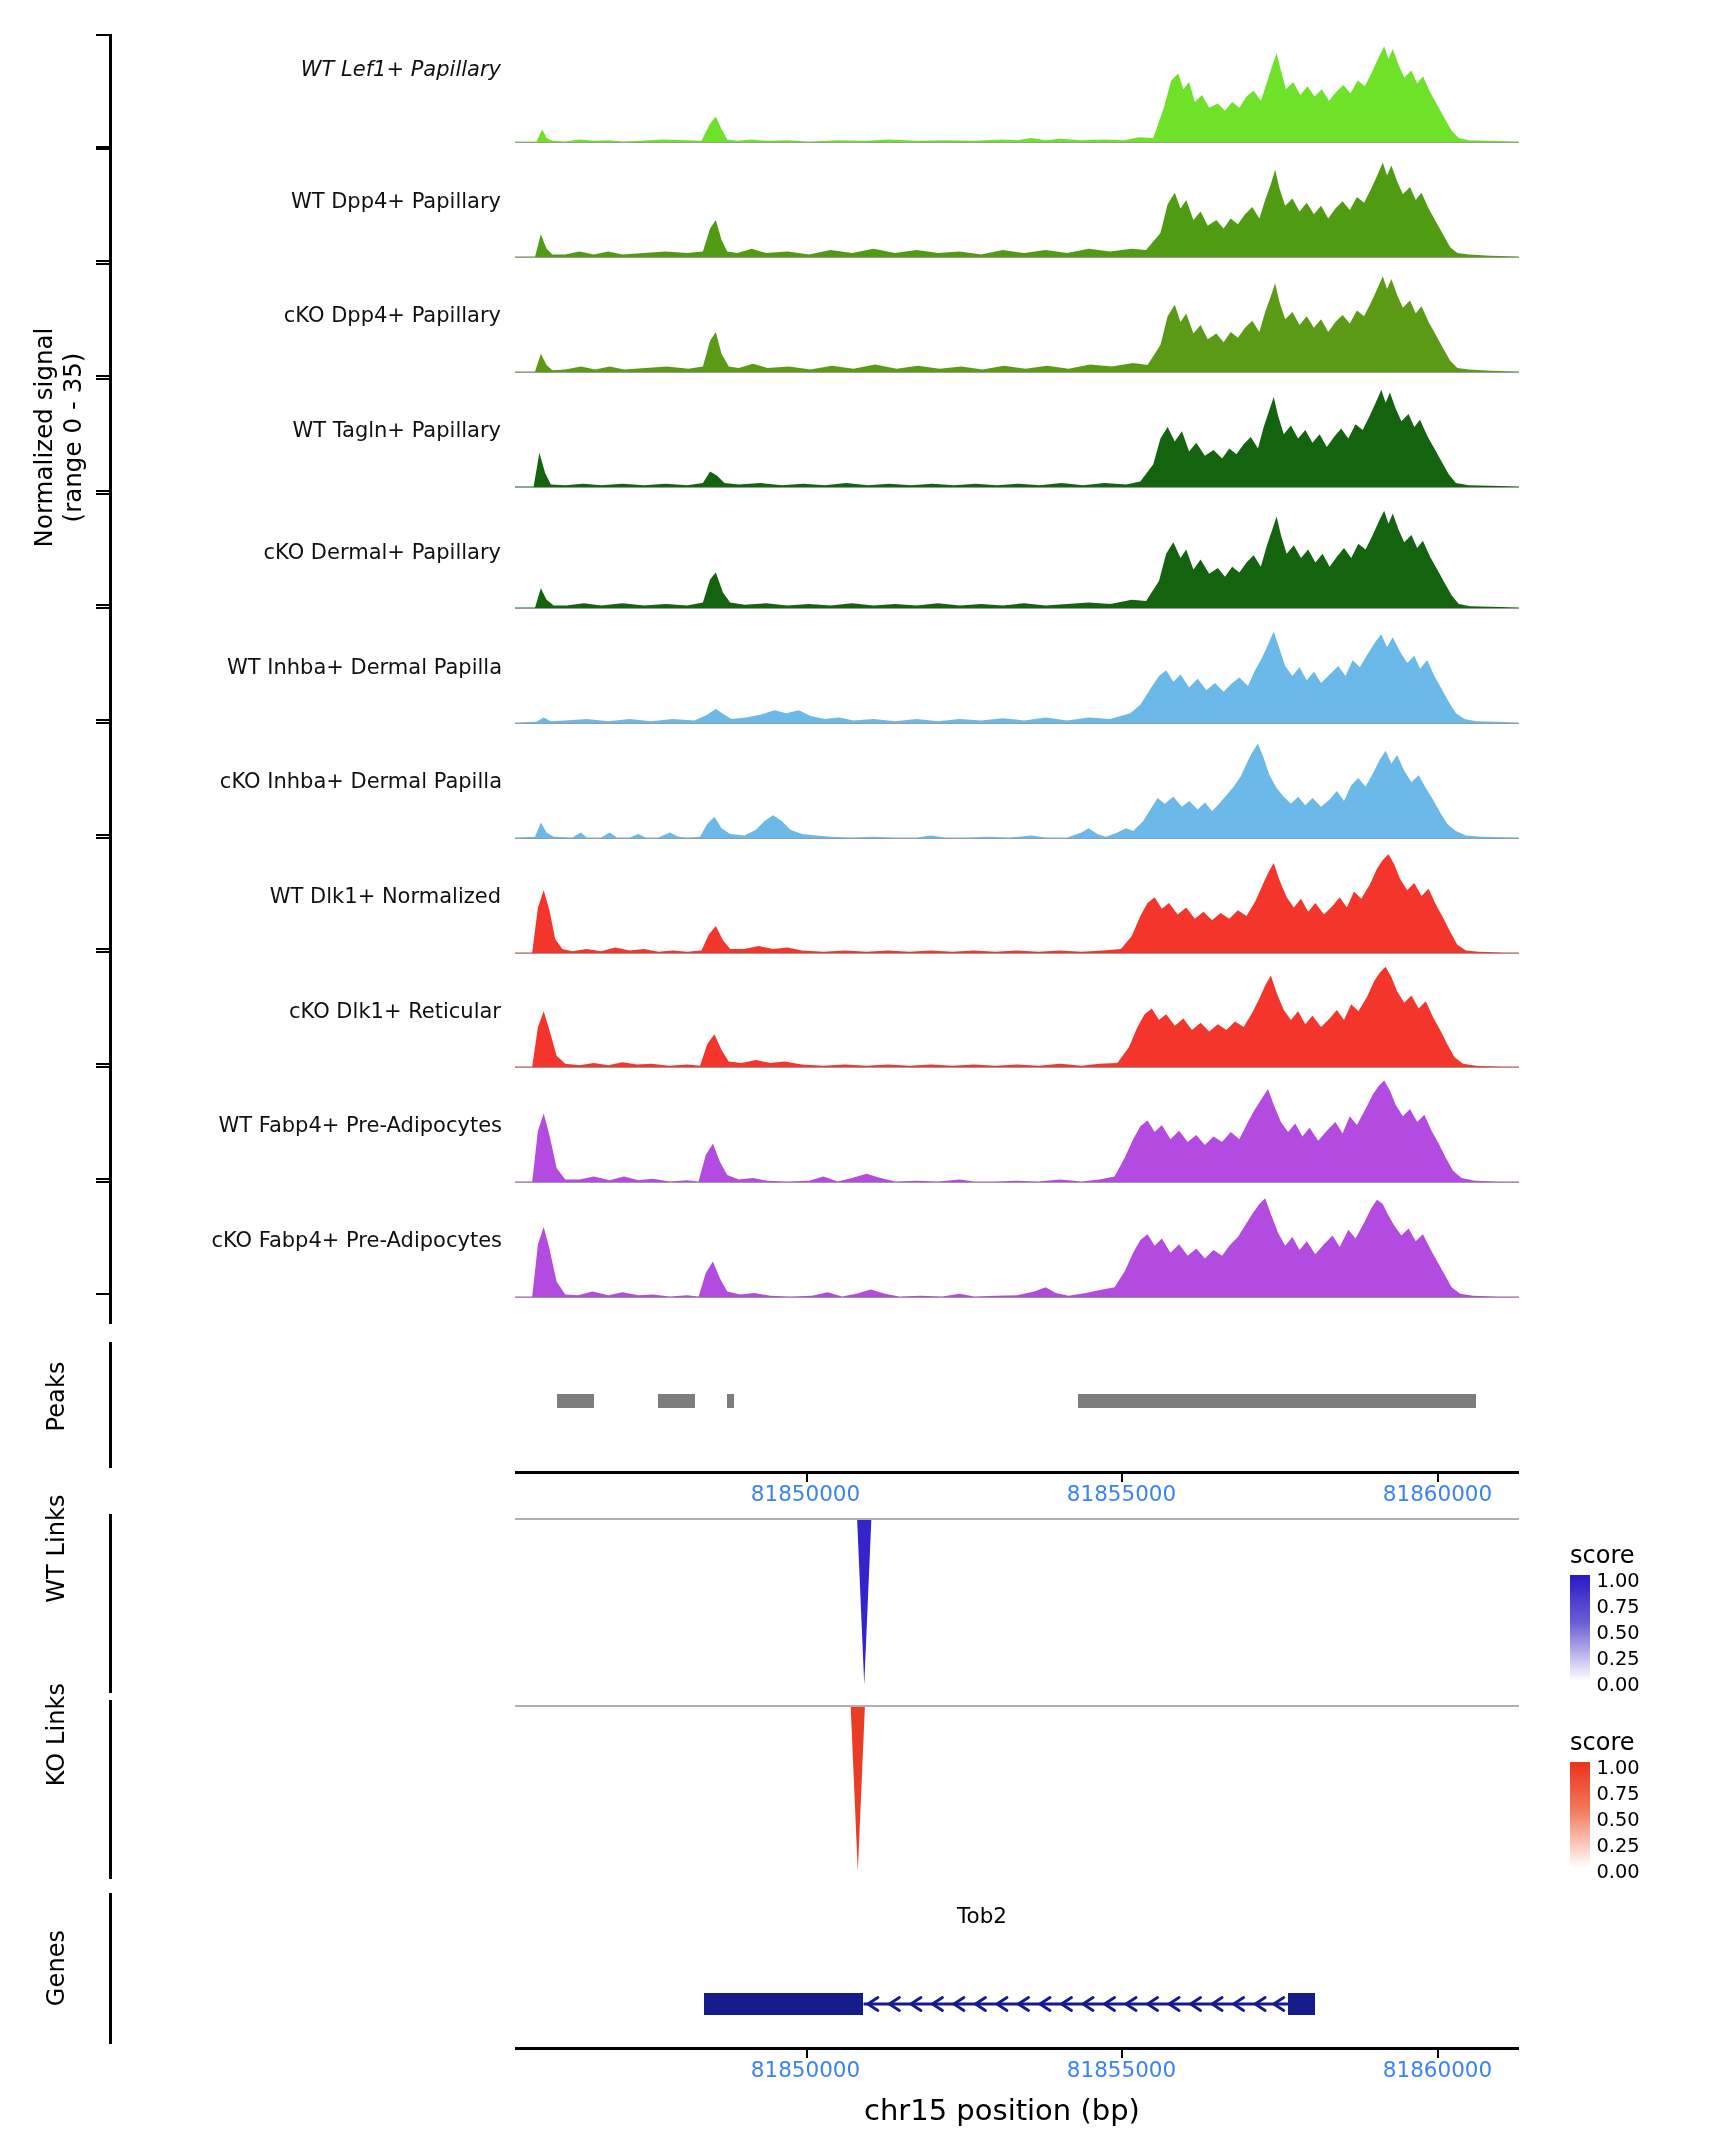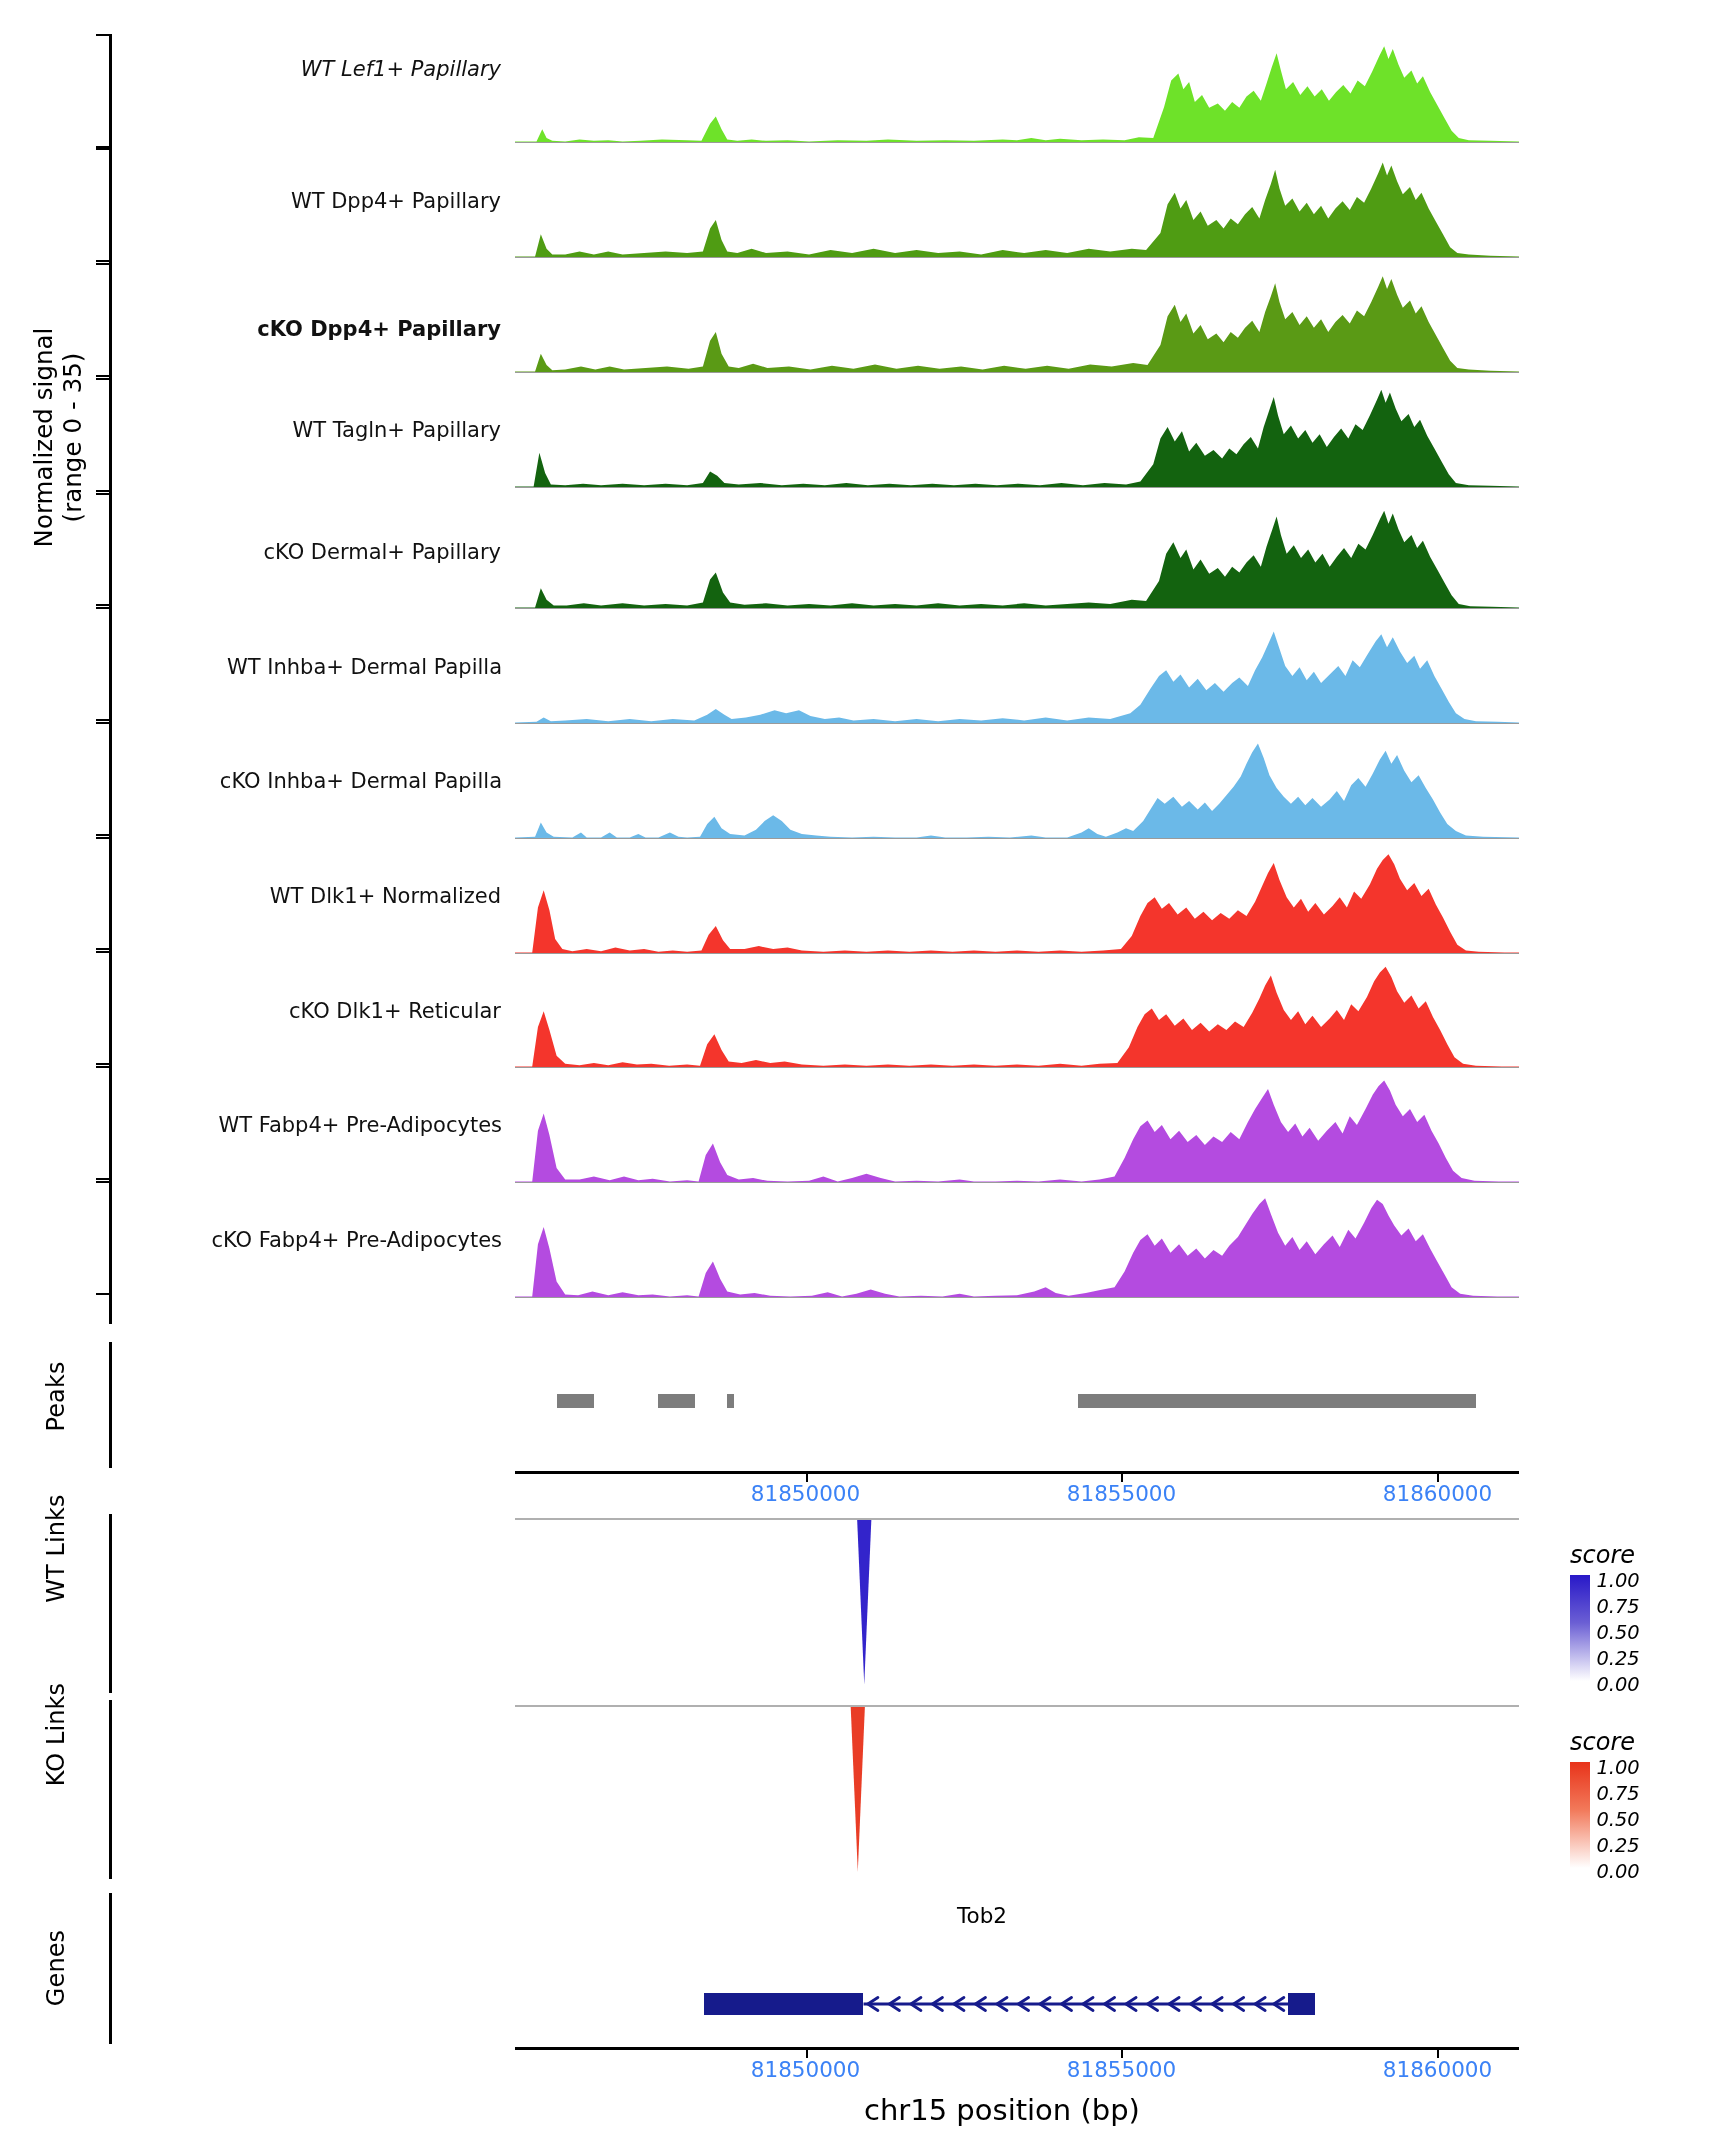--- a/index.html
+++ b/index.html
@@ -46,21 +46,21 @@
 
   
   .haxis { position:absolute; height:2.9px; background:#000; }
   .htick { position:absolute; width:2.2px; height:8px; background:#000; }
   .htick-label { position:absolute; font-size:21.5px; color:#3b82f6; text-align:center; white-space:nowrap; }
 
   
   .link-top { position:absolute; height:2.2px; background:#b0b0b0; }
 
   
-  .legend { position:absolute;font-style:italic; }
+  .legend { position:absolute; }
   .legend-title { font-size:24px; color:#000; margin-bottom:5.7px; }
   .legend-row { display:flex; align-items:flex-start; }
   .legend-bar { width:20px; height:106px; border:0; }
   .legend-bar.wt { background:linear-gradient(to top, #ffffff 0%, #6b5fd4 55%, #2818c8 100%); }
   .legend-bar.ko { background:linear-gradient(to top, #ffffff 0%, #f2795a 55%, #e8331a 100%); }
   .legend-ticks { position:relative; margin-left:6.5px; height:106px; width:65px; }
   .legend-ticks span { position:absolute; font-size:19.4px; line-height:1; color:#000; }
 
   
   .gene-name { position:absolute; font-size:21.5px; color:#000; white-space:nowrap; }
@@ -91,21 +91,21 @@
   </div>
 
   <div class="track-label" style="left:143px; top:189px; width:358px;">WT Dpp4+ Papillary</div>
   <div class="track-plot" style="left:515px; top:154px; width:1004px; height:104px;">
     <svg width="1004" height="104" viewBox="0 0 1400 145" preserveAspectRatio="none">
       <path fill="#4f9c13" d="M0,145 L0,143 L28,143 L36,112 L44,132 L52,140 L70,140 L90,136 L110,140 L130,136 L150,140 L180,138 L210,136 L240,138 L262,136 L272,104 L280,92 L288,120 L296,136 L310,138 L330,132 L350,138 L380,136 L410,140 L440,134 L470,138 L500,132 L530,138 L560,134 L590,138 L620,136 L650,140 L680,134 L710,138 L740,134 L770,138 L800,132 L830,136 L860,132 L880,134 L900,110 L910,70 L920,54 L928,76 L936,64 L946,92 L956,80 L966,100 L978,92 L988,104 L998,90 L1008,98 L1018,84 L1028,74 L1038,90 L1046,64 L1054,42 L1060,22 L1066,48 L1074,72 L1084,62 L1094,80 L1104,68 L1114,84 L1124,72 L1134,90 L1144,76 L1154,66 L1164,78 L1174,60 L1184,68 L1194,48 L1204,26 L1210,12 L1216,30 L1222,16 L1230,38 L1238,56 L1248,46 L1256,64 L1264,54 L1274,76 L1284,94 L1294,112 L1304,130 L1314,138 L1330,140 L1360,142 L1400,143 L1400,145 Z"></path>
     </svg>
     <div class="track-base"></div>
   </div>
 
-  <div class="track-label" style="left:143px; top:317px; width:358px;font-weight:bold;">cKO Dpp4+ Papillary</div>
+  <div class="track-label" style="left:143px; top:303px; width:358px;">cKO Dpp4+ Papillary</div>
   <div class="track-plot" style="left:515px; top:269px; width:1004px; height:104px;">
     <svg width="1004" height="104" viewBox="0 0 1400 145" preserveAspectRatio="none">
       <path fill="#5a9a15" d="M0,145 L0,143 L28,143 L36,118 L44,134 L52,141 L70,140 L92,136 L112,140 L132,136 L152,140 L182,138 L212,136 L242,139 L262,136 L272,100 L280,88 L288,118 L298,136 L312,138 L332,132 L352,138 L382,136 L412,140 L442,135 L472,139 L502,133 L532,139 L562,135 L592,139 L622,136 L652,140 L682,135 L712,139 L742,135 L772,139 L802,133 L832,136 L862,131 L882,134 L900,106 L910,66 L920,50 L928,74 L936,62 L946,90 L956,78 L966,98 L978,90 L988,102 L998,88 L1008,96 L1018,82 L1028,72 L1038,88 L1046,60 L1054,38 L1060,20 L1066,46 L1074,70 L1084,60 L1094,78 L1104,66 L1114,82 L1124,70 L1134,88 L1144,74 L1154,64 L1164,76 L1174,58 L1184,66 L1194,46 L1204,24 L1210,10 L1216,28 L1222,14 L1230,36 L1238,54 L1248,44 L1256,62 L1264,52 L1274,74 L1284,92 L1294,110 L1304,128 L1314,138 L1330,140 L1360,142 L1400,143 L1400,145 Z"></path>
     </svg>
     <div class="track-base"></div>
   </div>
 
   <div class="track-label" style="left:143px; top:418px; width:358px;">WT Tagln+ Papillary</div>
   <div class="track-plot" style="left:515px; top:384px; width:1004px; height:104px;">
     <svg width="1004" height="104" viewBox="0 0 1400 145" preserveAspectRatio="none">

